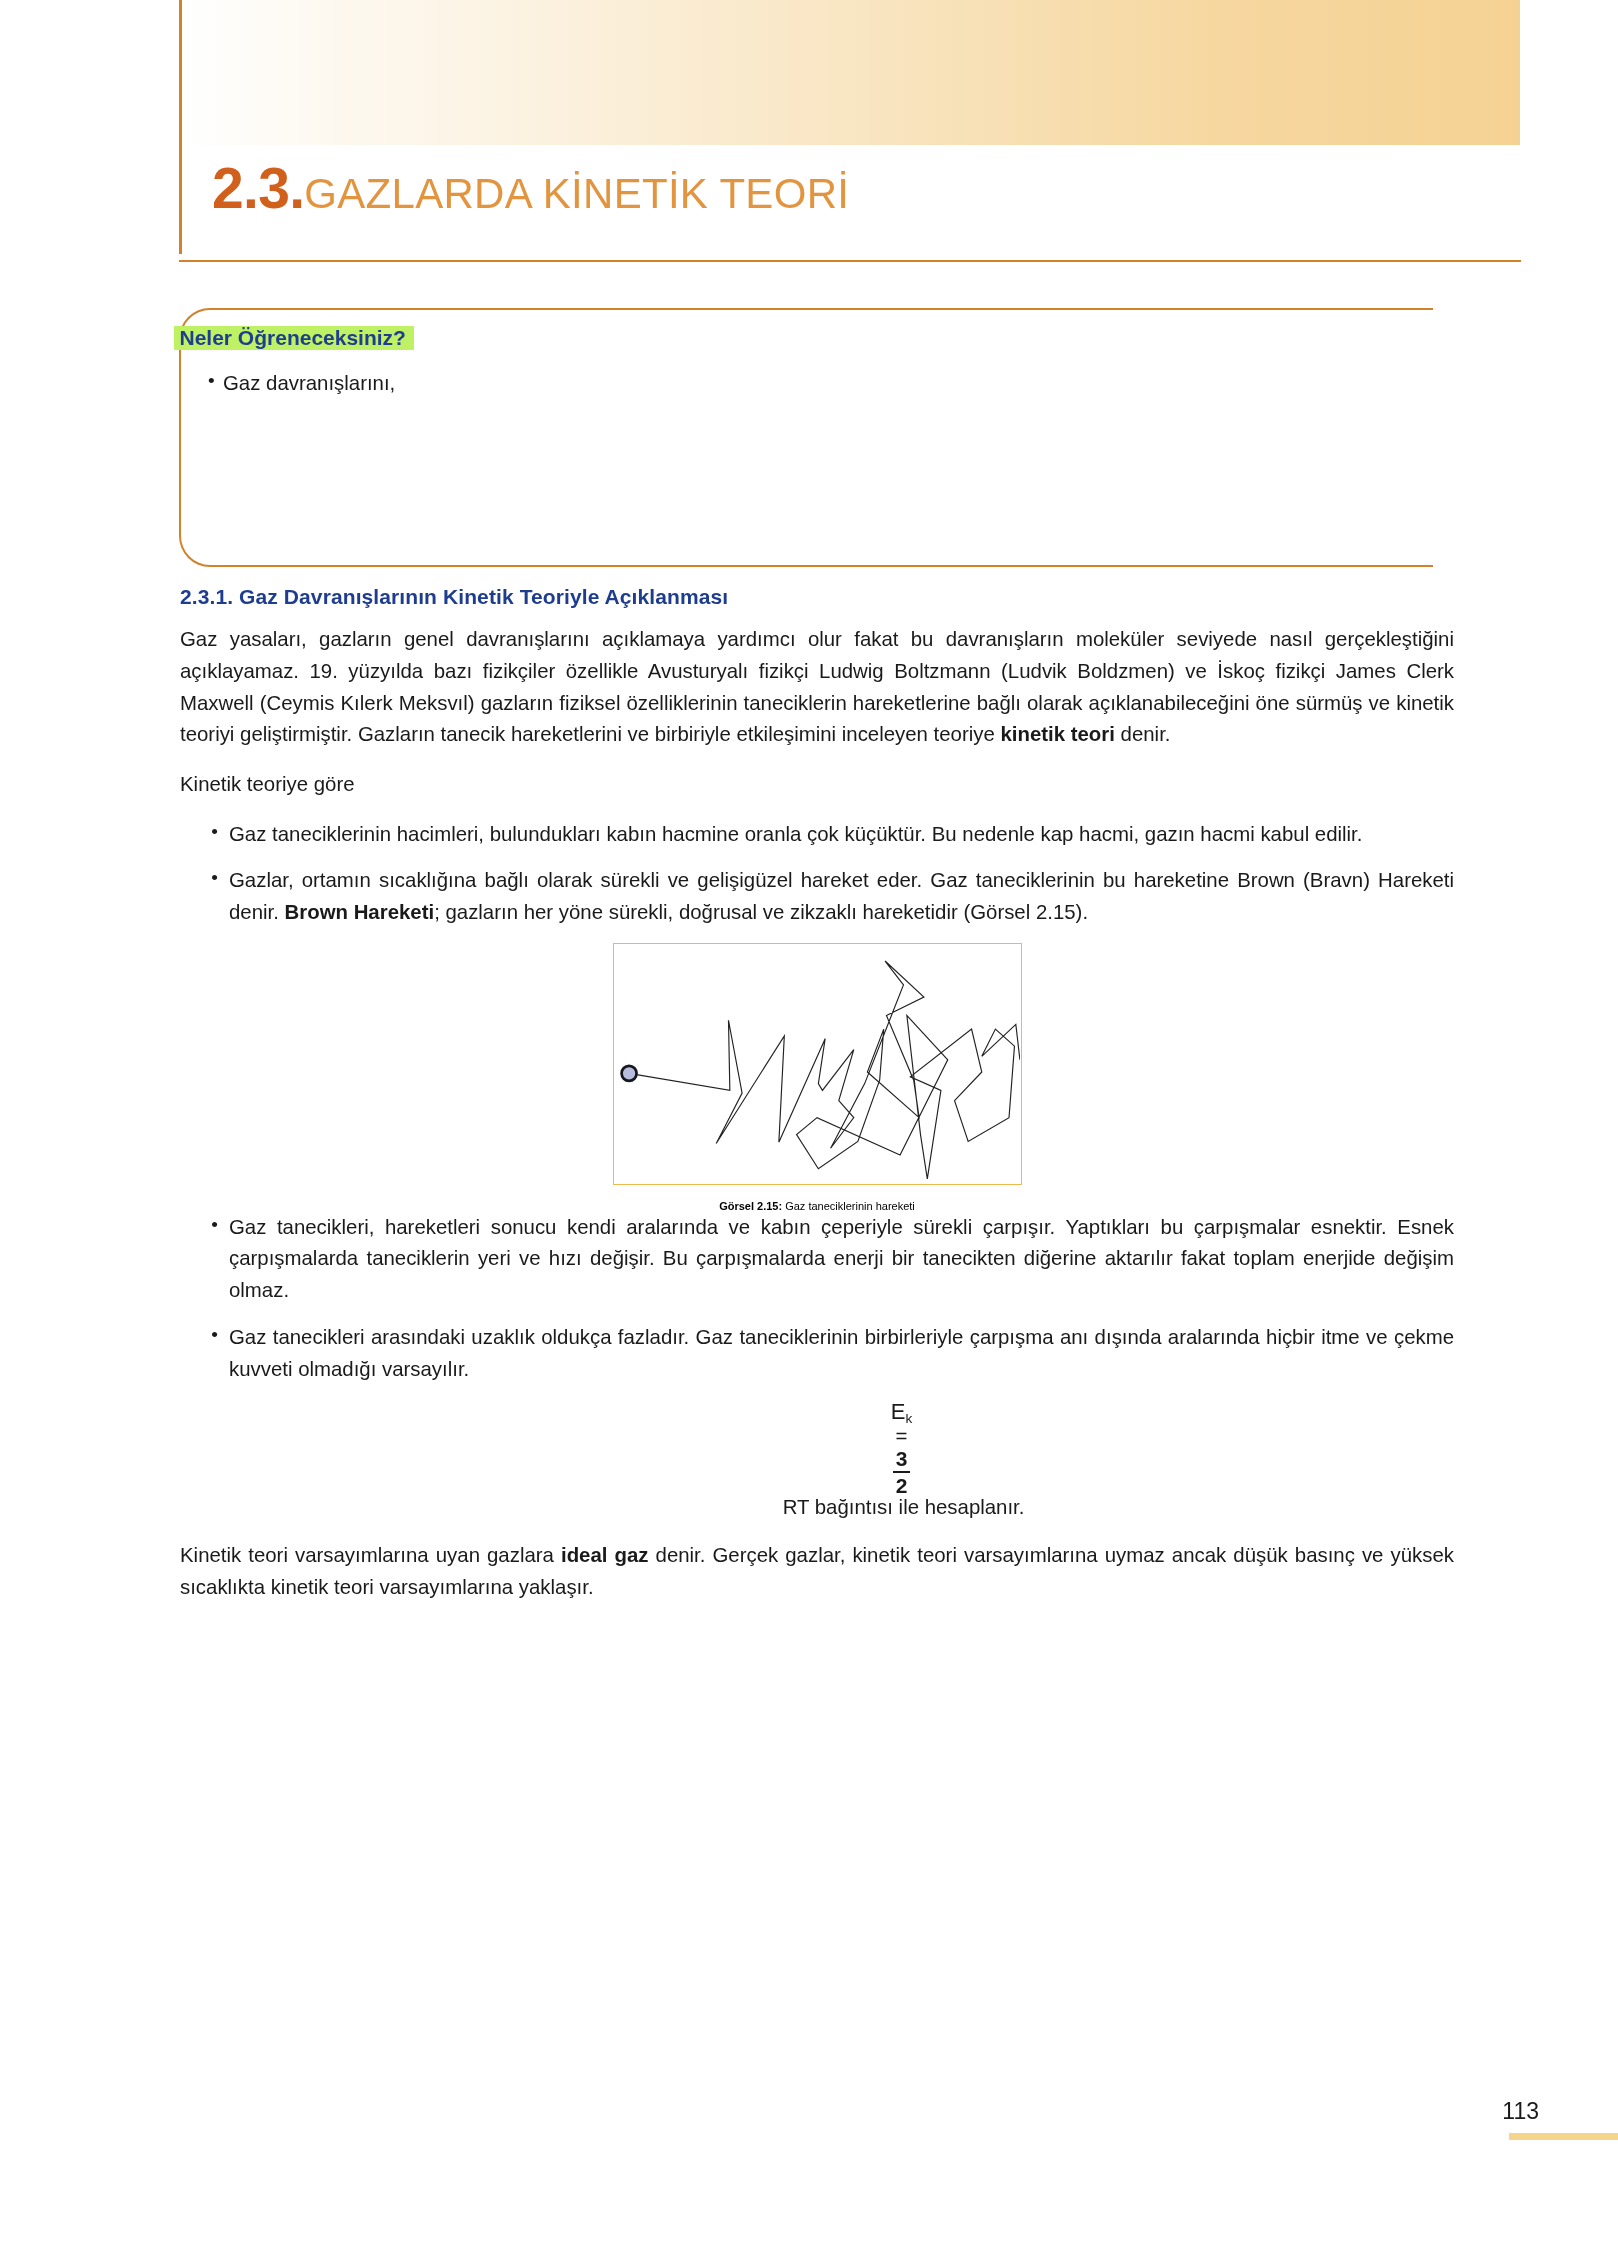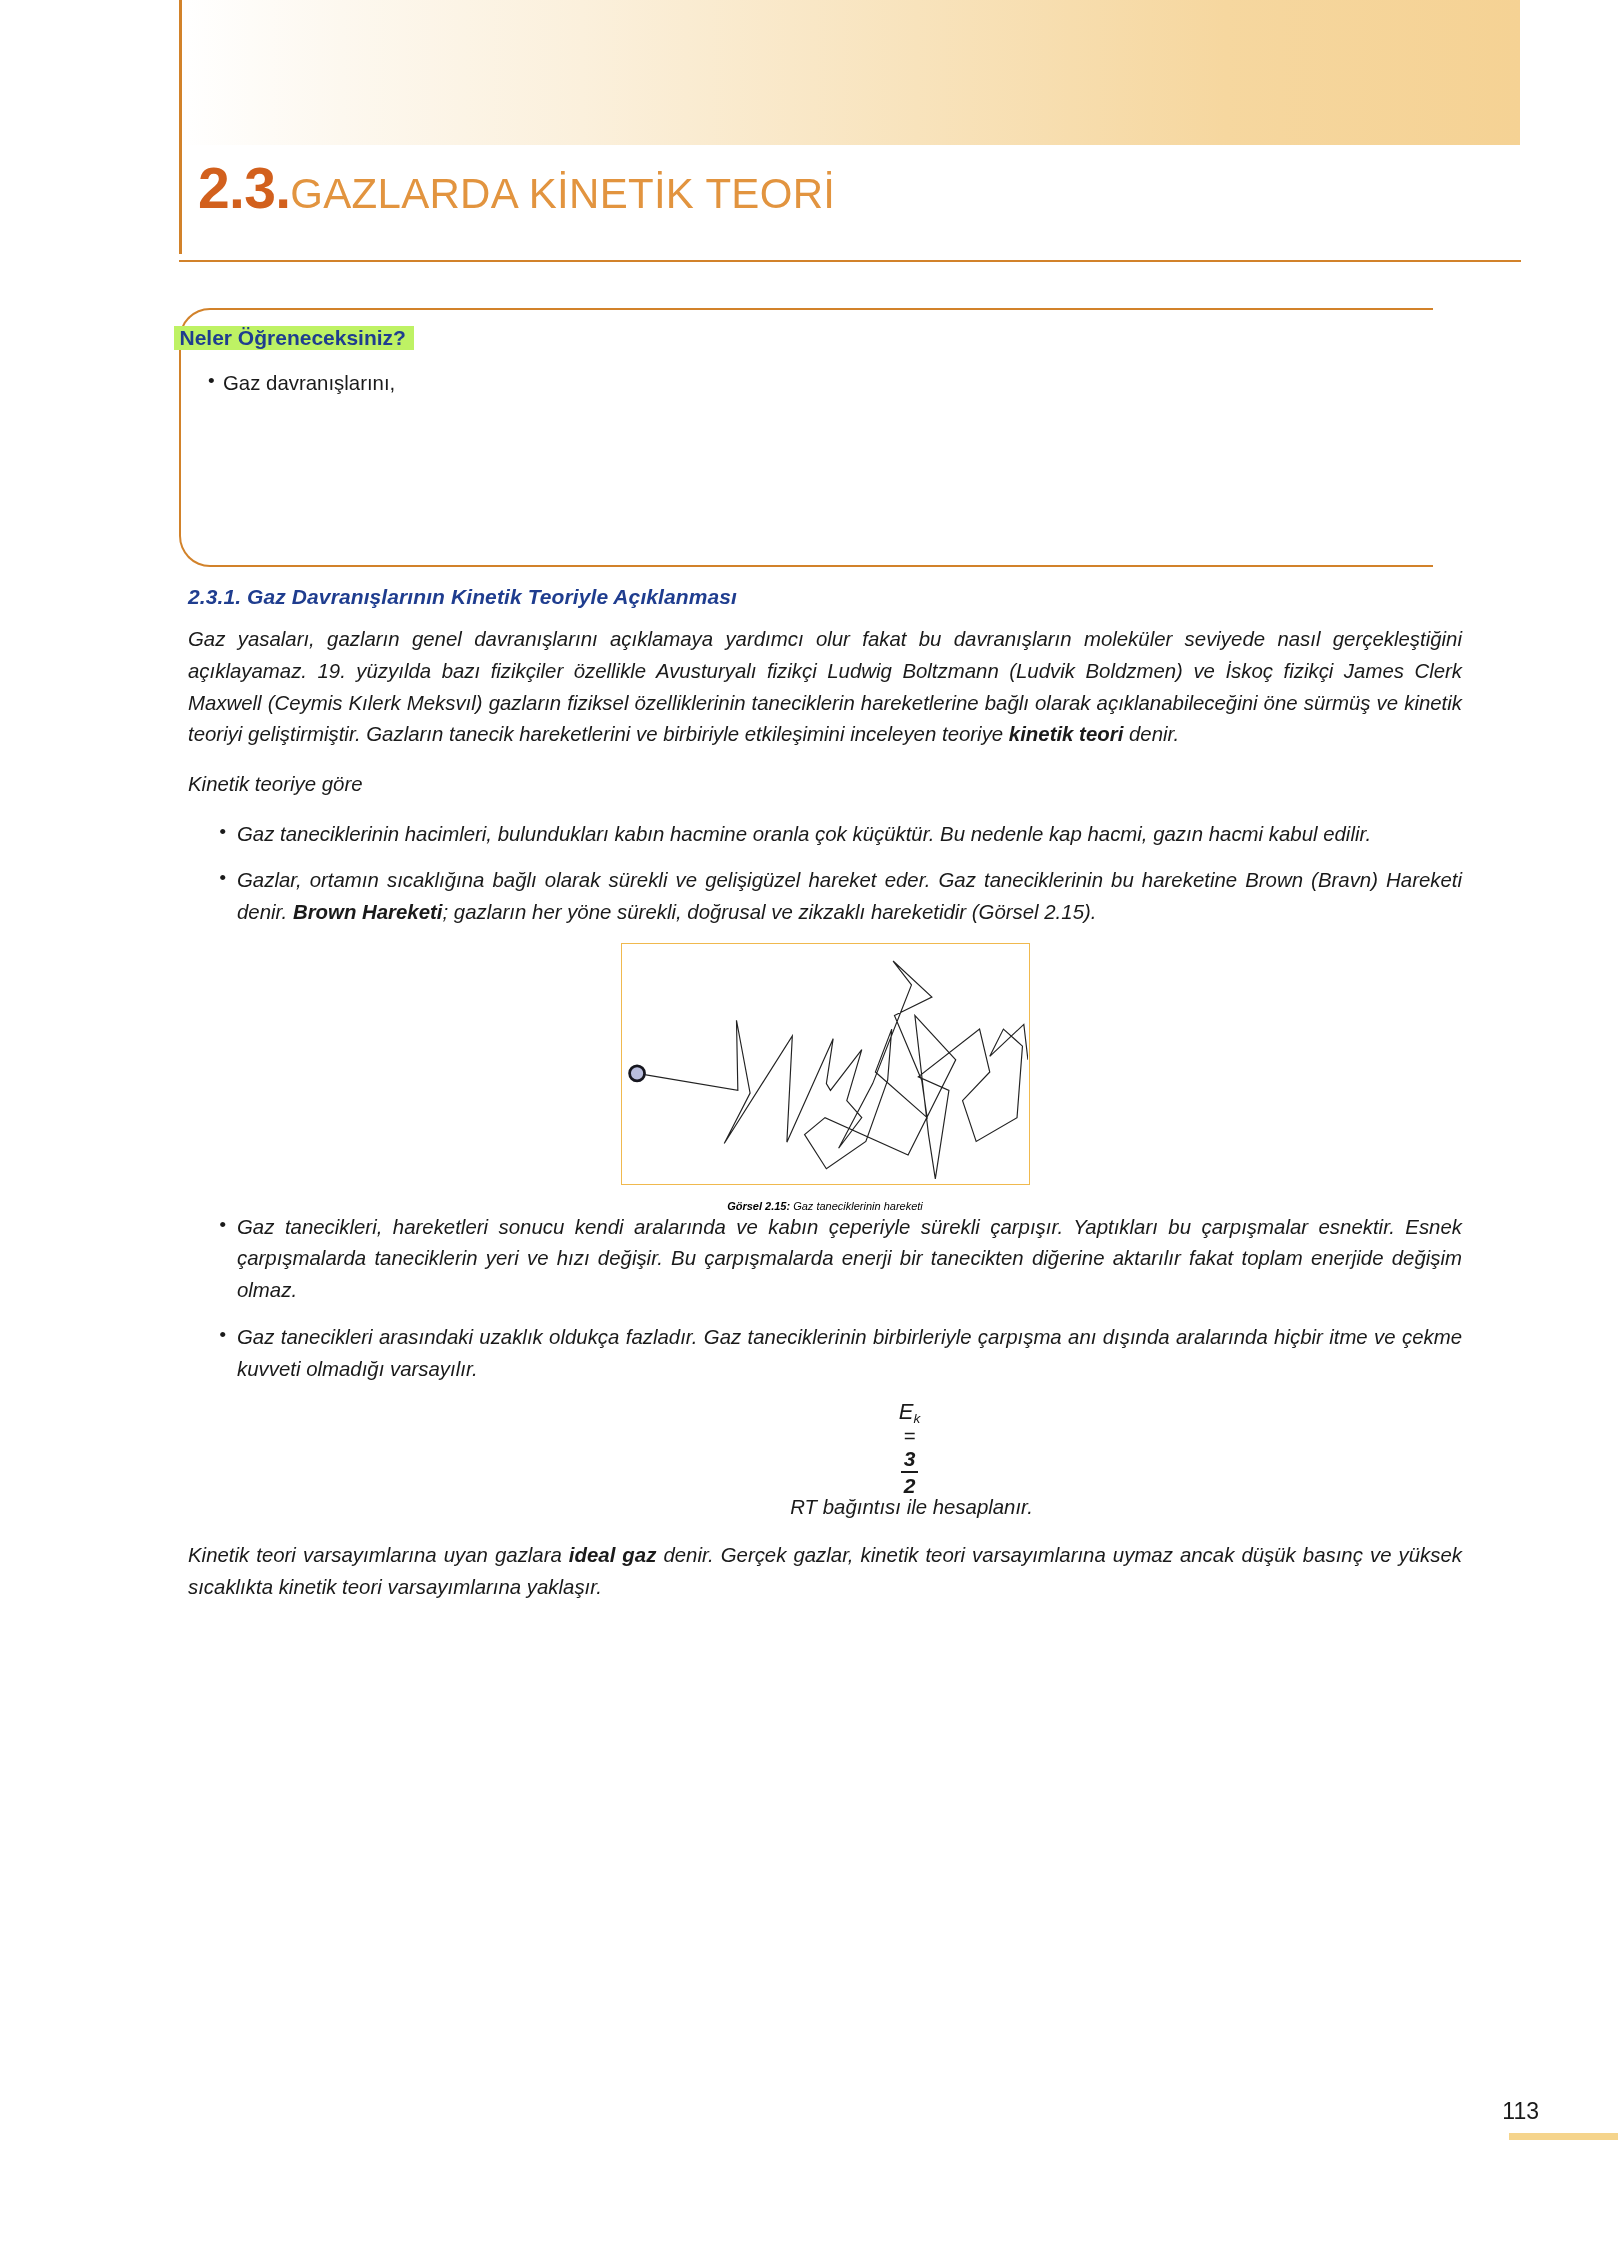--- a/index.html
+++ b/index.html
@@ -57,20 +57,21 @@
     top: 1.4px;
     white-space: nowrap;
     line-height: 1;
   }
   .title-num {
     font-size: 57px;
     font-weight: 700;
     color: #d2601d;
     letter-spacing: -0.7px;
     vertical-align: baseline;
+    margin-left: 14px;
   }
   .title-name {
     font-size: 42px;
     font-weight: 400;
     color: #e2943f;
     letter-spacing: 0.3px;
     vertical-align: baseline;
   }
   .title-underline {
     position: absolute;
@@ -126,24 +127,23 @@
     position: absolute;
     left: 4.1px;
     top: -1.4px;
     font-size: 19px;
   }
   .learn-item.wide { width: 1220px; }
 
   
   .content {
     position: absolute;
-    left: 188px;
+    left: 180px;
     top: 585px;
     width: 1274px;
-    font-style: italic;
   }
   h3.sub-head {
     margin: 0 0 15px 0;
     font-size: 21px;
     font-weight: 700;
     color: #1f3d8f;
     letter-spacing: 0.1px;
   }
   p.body {
     margin: 0 0 17.7px 0;

